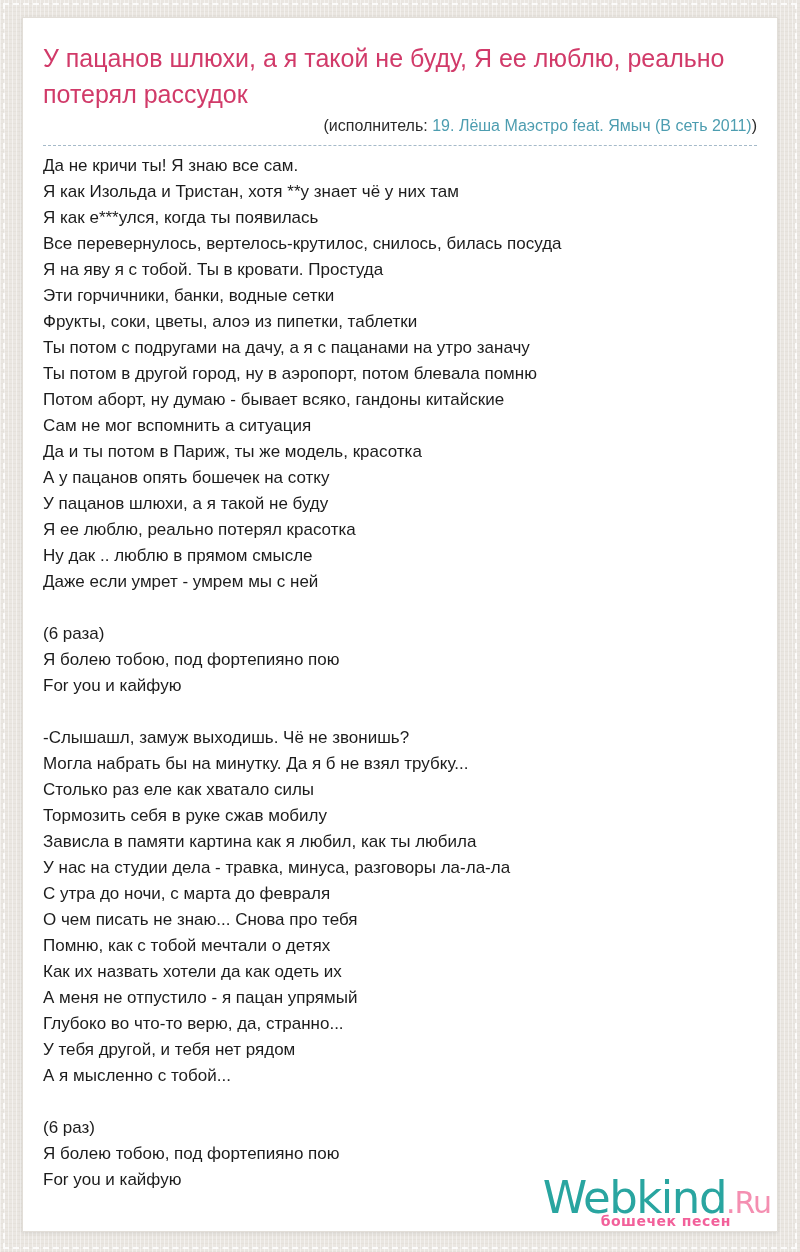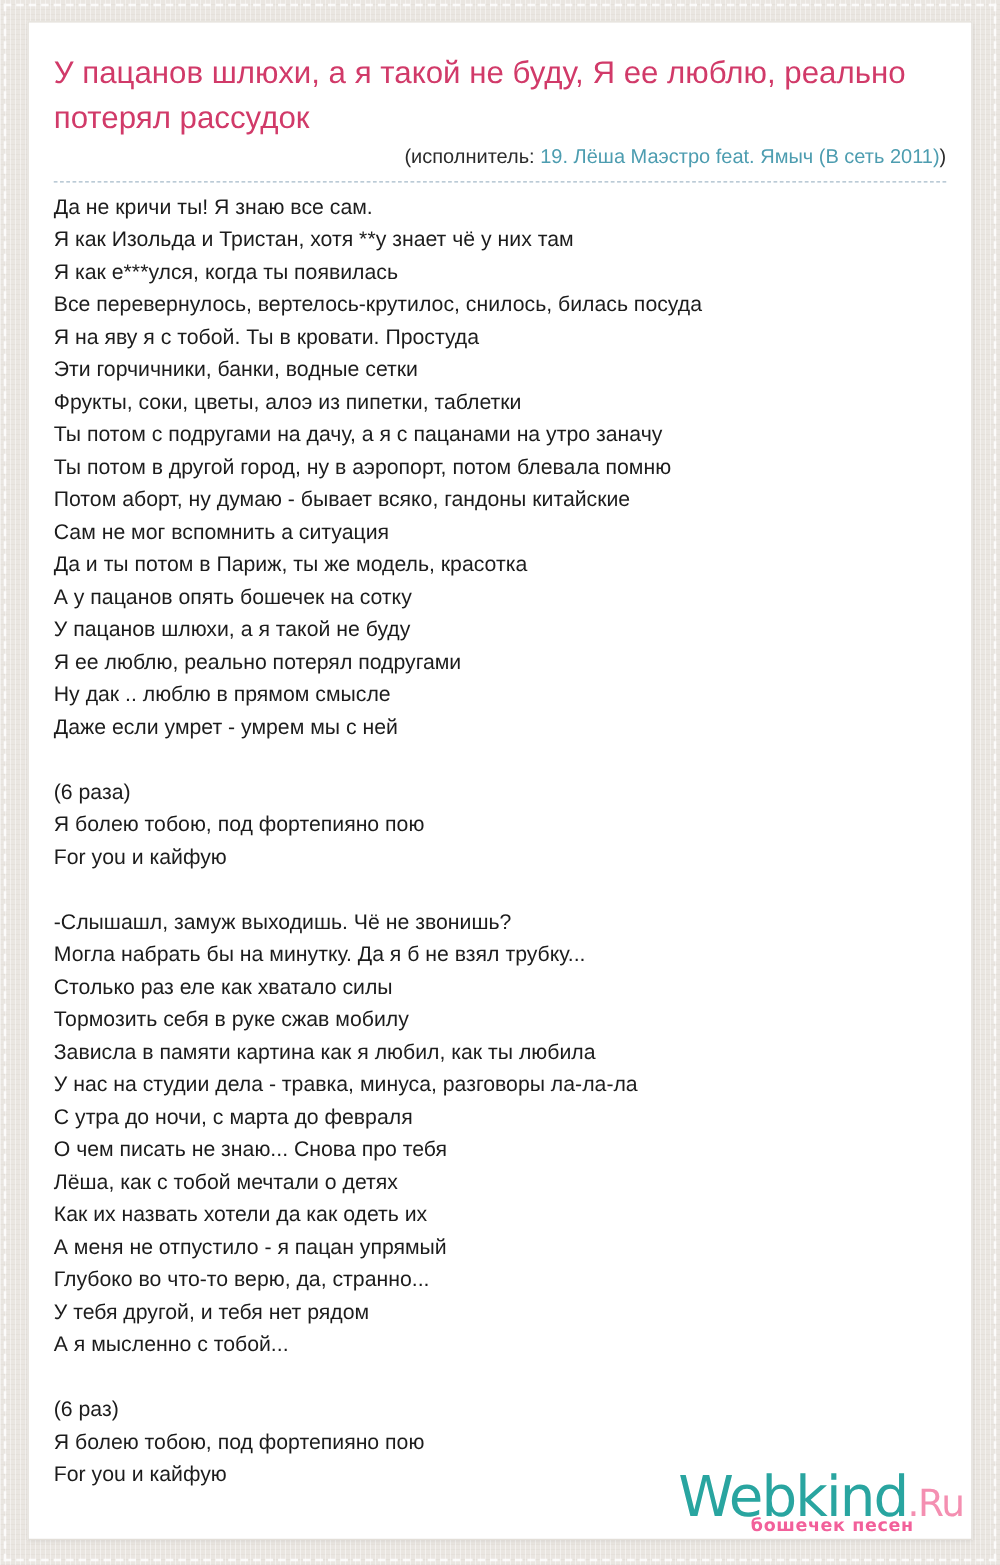--- a/index.html
+++ b/index.html
@@ -123,37 +123,37 @@
       <div class="lyric-line">Я на яву я с тобой. Ты в кровати. Простуда</div>
       <div class="lyric-line">Эти горчичники, банки, водные сетки</div>
       <div class="lyric-line">Фрукты, соки, цветы, алоэ из пипетки, таблетки</div>
       <div class="lyric-line">Ты потом с подругами на дачу, а я с пацанами на утро заначу</div>
       <div class="lyric-line">Ты потом в другой город, ну в аэропорт, потом блевала помню</div>
       <div class="lyric-line">Потом аборт, ну думаю - бывает всяко, гандоны китайские</div>
       <div class="lyric-line">Сам не мог вспомнить а ситуация</div>
       <div class="lyric-line">Да и ты потом в Париж, ты же модель, красотка</div>
       <div class="lyric-line">А у пацанов опять бошечек на сотку</div>
       <div class="lyric-line">У пацанов шлюхи, а я такой не буду</div>
-      <div class="lyric-line">Я ее люблю, реально потерял подругами</div>
+      <div class="lyric-line">Я ее люблю, реально потерял красотка</div>
       <div class="lyric-line">Ну дак .. люблю в прямом смысле</div>
       <div class="lyric-line">Даже если умрет - умрем мы с ней</div>
       <div class="lyric-line"></div>
       <div class="lyric-line">(6 раза)</div>
       <div class="lyric-line">Я болею тобою, под фортепияно пою</div>
       <div class="lyric-line">For you и кайфую</div>
       <div class="lyric-line"></div>
       <div class="lyric-line">-Слышашл, замуж выходишь. Чё не звонишь?</div>
       <div class="lyric-line">Могла набрать бы на минутку. Да я б не взял трубку...</div>
       <div class="lyric-line">Столько раз еле как хватало силы</div>
       <div class="lyric-line">Тормозить себя в руке сжав мобилу</div>
       <div class="lyric-line">Зависла в памяти картина как я любил, как ты любила</div>
       <div class="lyric-line">У нас на студии дела - травка, минуса, разговоры ла-ла-ла</div>
       <div class="lyric-line">С утра до ночи, с марта до февраля</div>
       <div class="lyric-line">О чем писать не знаю... Снова про тебя</div>
-      <div class="lyric-line">Лёша, как с тобой мечтали о детях</div>
+      <div class="lyric-line">Помню, как с тобой мечтали о детях</div>
       <div class="lyric-line">Как их назвать хотели да как одеть их</div>
       <div class="lyric-line">А меня не отпустило - я пацан упрямый</div>
       <div class="lyric-line">Глубоко во что-то верю, да, странно...</div>
       <div class="lyric-line">У тебя другой, и тебя нет рядом</div>
       <div class="lyric-line">А я мысленно с тобой...</div>
       <div class="lyric-line"></div>
       <div class="lyric-line">(6 раз)</div>
       <div class="lyric-line">Я болею тобою, под фортепияно пою</div>
       <div class="lyric-line">For you и кайфую</div>
     </div>

